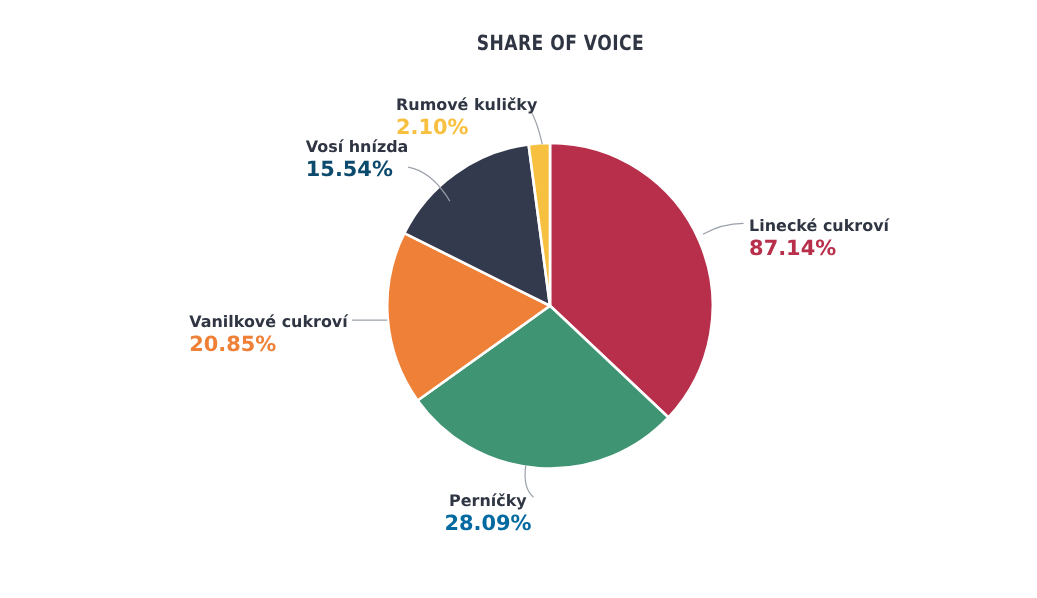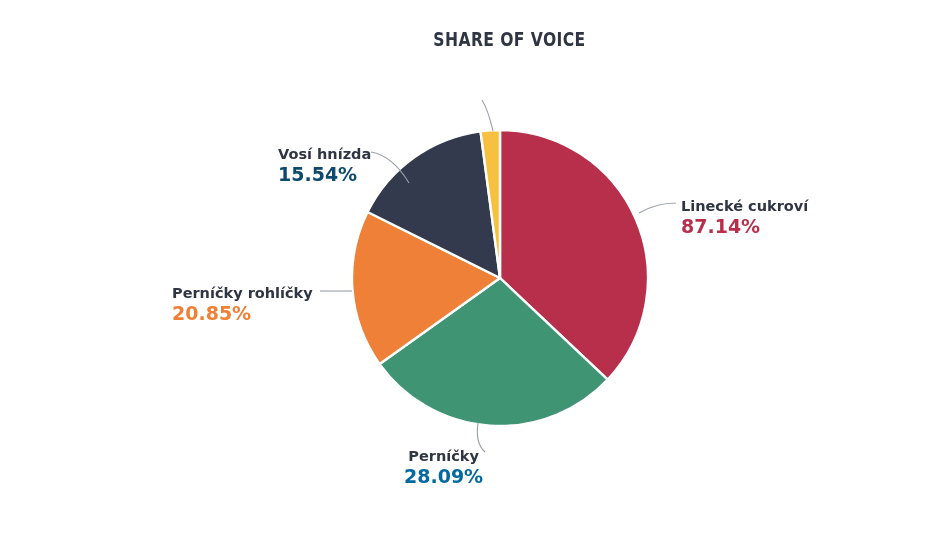--- a/index.html
+++ b/index.html
@@ -83,21 +83,21 @@
     display: block;
     margin-top: 2px;
   }
   .callout.align-left  { text-align: left; }
   .callout.align-center { text-align: center; }
 
   
   #callout-linecke   { left: 643px; top: 198px; }
   #callout-pernicky  { left: 366px; top: 448px; }
   #callout-vanilkove { left: 134px; top: 285px; }
-  #callout-vosi      { left: 240px; top: 146px; }
+  #callout-vosi      { left: 240px; top: 126px; }
   #callout-rumove    { left: 322px; top: 88px;  }
 </style>
 </head>
 <body>
 
 <div id="chart-root">
 
   <div id="chart-title">SHARE OF VOICE</div>
 
   <svg id="pie-svg" viewBox="0 0 943 544" xmlns="http://www.w3.org/2000/svg">
@@ -123,23 +123,27 @@
     <span class="callout-name">Linecké cukroví</span>
     <span class="callout-value" style="color: rgb(183, 47, 75);">87.14%</span>
   </div>
 
   <div class="callout align-center" id="callout-pernicky">
     <span class="callout-name">Perníčky</span>
     <span class="callout-value" style="color: #0369a1;">28.09%</span>
   </div>
 
   <div class="callout align-left" id="callout-vanilkove">
-    <span class="callout-name">Perníčky rohlíčky</span>
+    <span class="callout-name">Vanilkové cukroví</span>
     <span class="callout-value" style="color: rgb(238, 128, 55);">20.85%</span>
   </div>
 
   <div class="callout align-left" id="callout-vosi">
     <span class="callout-name">Vosí hnízda</span>
     <span class="callout-value" style="color: #0c4a6e;">15.54%</span>
   </div>
 
+  <div class="callout align-left" id="callout-rumove">
+    <span class="callout-name">Rumové kuličky</span>
+    <span class="callout-value" style="color: rgb(248, 192, 64);">2.10%</span>
+  </div>
 
 </div>
 
 </body></html>

